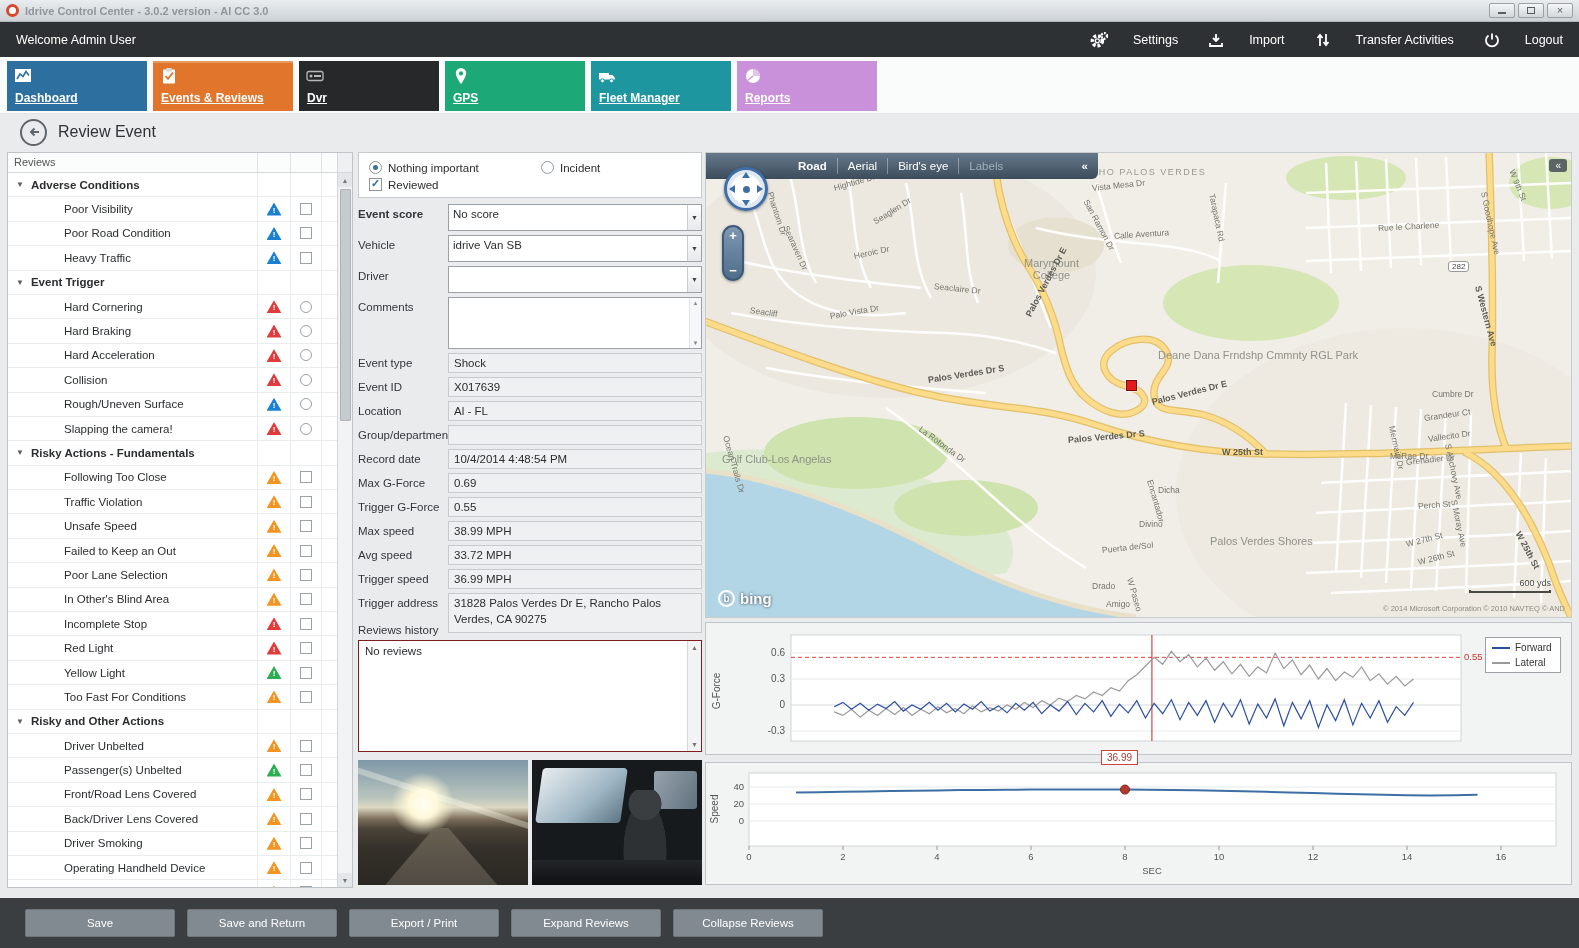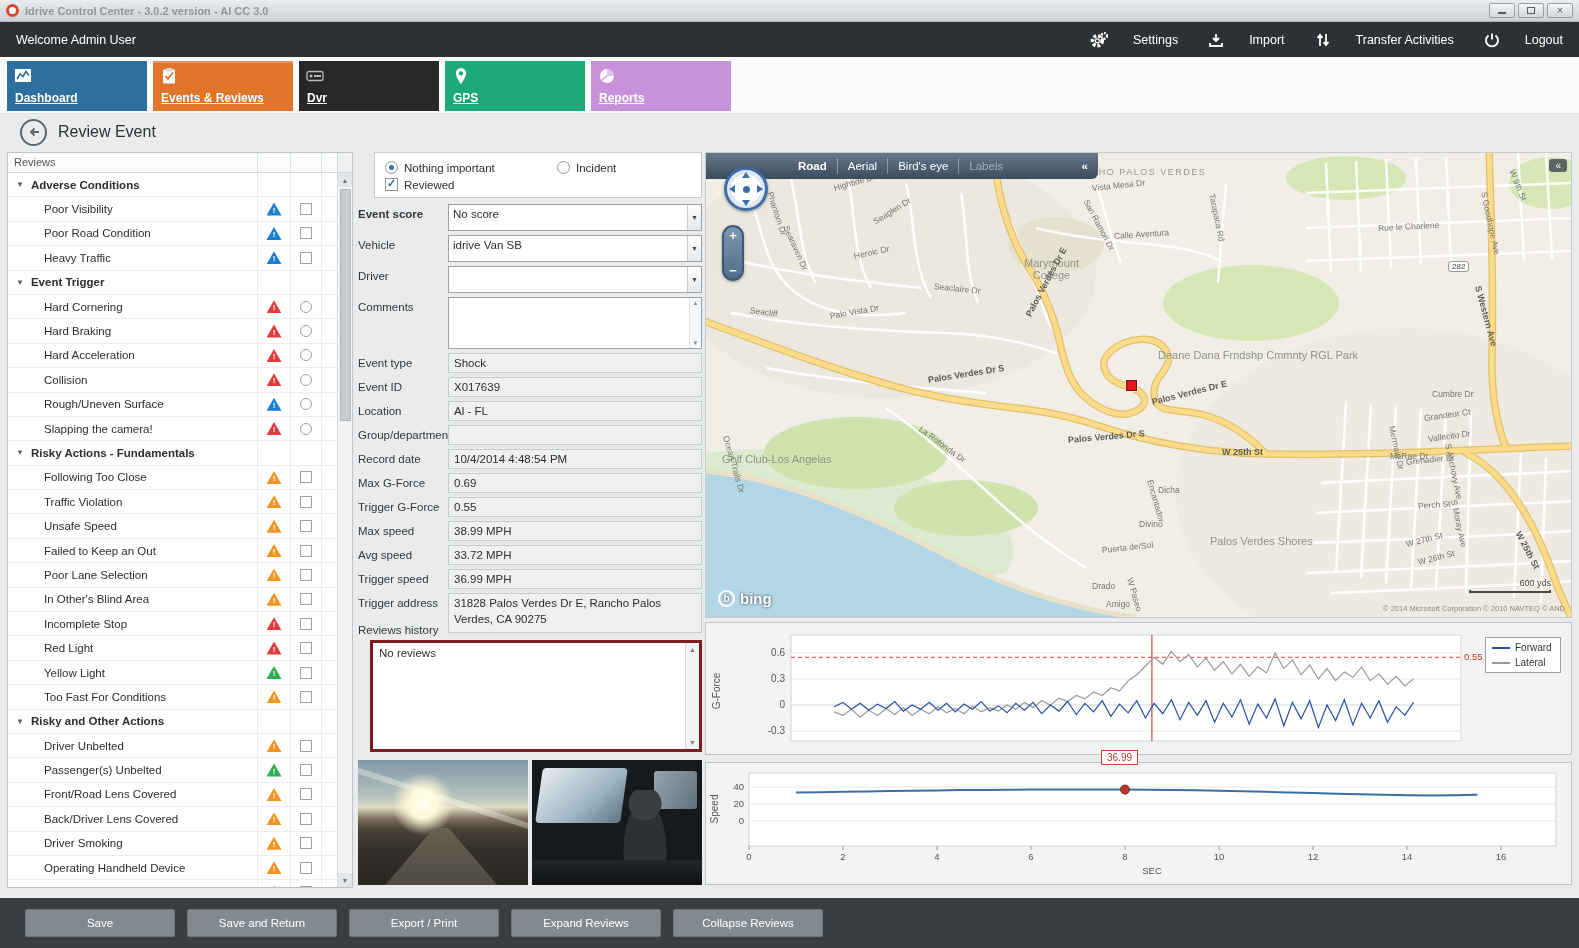--- a/index.html
+++ b/index.html
@@ -42,38 +42,38 @@
   .reviews-panel{position:absolute;left:7px;top:152px;width:346px;height:736px;background:#fff;
     border:1px solid #bfc4c8;overflow:hidden;}
   .rv-head{height:20px;border-bottom:1px solid #d4d8da;display:flex;background:#fbfcfc;font-size:11px;color:#555;}
   .rv-head .c-label{flex:1;padding:3px 0 0 6px;}
   .rv-head .c-icon{width:33px;border-left:1px solid #dfe2e4;}
   .rv-head .c-ctl{width:31px;border-left:1px solid #dfe2e4;}
   .rv-head .c-fill{width:16px;border-left:1px solid #dfe2e4;}
   .rv-head .c-sbh{width:15px;border-left:1px solid #d4d8da;background:#eef0f1;}
   .rv-body{position:absolute;top:20px;left:0;right:15px;bottom:0;overflow:hidden;}
   .rv-row{height:24.4px;display:flex;align-items:center;border-bottom:1px solid #eaedee;font-size:11.5px;}
-  .rv-row .cell-label{flex:1;padding-left:36px;display:flex;align-items:center;min-width:0;white-space:nowrap;overflow:hidden;}
+  .rv-row .cell-label{flex:1;padding-left:56px;display:flex;align-items:center;min-width:0;white-space:nowrap;overflow:hidden;}
   .rv-group .cell-label{padding-left:8px;font-weight:bold;}
   .caret{font-size:8px;color:#5a6065;margin-right:7px;}
   .cell-icon,.cell-ctl,.cell-fill{align-self:stretch;border-left:1px solid #eaedee;display:flex;align-items:center;justify-content:center;}
   .cell-icon{width:33px;} .cell-ctl{width:31px;} .cell-fill{width:16px;}
   .tri{width:15px;height:13px;clip-path:polygon(50% 0,100% 100%,0 100%);display:flex;align-items:flex-end;justify-content:center;
     color:#fff;font-size:8px;font-weight:bold;line-height:10px;}
   .cb{width:12px;height:12px;border:1px solid #9aa1a7;background:#fff;}
   .rb{width:12px;height:12px;border:1px solid #9aa1a7;background:#fff;border-radius:50%;}
   .rv-scroll{position:absolute;top:20px;right:0;bottom:0;width:15px;background:#f2f3f4;border-left:1px solid #d4d8da;
     display:flex;flex-direction:column;align-items:center;font-size:7px;color:#777;}
   .sb-arrow{height:14px;display:flex;align-items:center;justify-content:center;width:100%;background:#e4e7e9;}
   .sb-thumb{width:11px;height:232px;background:#c6cbcf;border:1px solid #aeb4b9;margin-top:2px;border-radius:1px;}
   .sb-spacer{flex:1;}
 
   
   .form-panel{position:absolute;left:358px;top:152px;width:344px;height:736px;}
-  .cls-box{position:absolute;left:16px;top:0;right:0;height:46px;background:#fff;border:1px solid #c6cbce;padding:6px 10px;font-size:11.5px;}
+  .cls-box{position:absolute;left:0;top:0;right:0;height:46px;background:#fff;border:1px solid #c6cbce;padding:6px 10px;font-size:11.5px;}
   .cls-row{display:flex;align-items:center;height:17px;}
   .cls-itm{display:flex;align-items:center;gap:6px;}
   .cls-itm.w1{width:172px;}
   .radio{width:13px;height:13px;border-radius:50%;border:1px solid #8d959b;background:#fff;position:relative;flex:none;}
   .radio.sel::after{content:"";position:absolute;left:3px;top:3px;right:3px;bottom:3px;border-radius:50%;background:#3a6ea5;}
   .check{width:13px;height:13px;border:1px solid #8d959b;background:#fff;display:flex;align-items:center;justify-content:center;
     font-size:11px;color:#2d6da3;font-weight:bold;flex:none;}
   .check.checked::after{content:"✓";margin-top:-2px;}
   .frm-rows{position:absolute;left:0;right:0;top:52px;}
   .frm-row{display:flex;margin-bottom:4px;}
@@ -82,21 +82,21 @@
   .frm-select{flex:1;height:27px;background:#fff;border:1px solid #9aa1a7;display:flex;align-items:stretch;}
   .sel-val{flex:1;padding:3px 4px 0;font-size:11.5px;white-space:nowrap;overflow:hidden;}
   .sel-btn{width:14px;border-left:1px solid #c8cdd1;display:flex;align-items:center;justify-content:center;font-size:7px;color:#444;
     background:linear-gradient(#fefefe,#e6e8ea);}
   .frm-readonly{flex:1;height:20px;background:#eef0f1;border:1px solid #c6cbce;font-size:11.5px;padding:3px 5px 0;white-space:nowrap;overflow:hidden;}
   .frm-readonly.multi{height:40px;white-space:normal;line-height:1.35;padding-top:2px;}
   .frm-textarea{flex:1;height:52px;background:#fff;border:1px solid #9aa1a7;position:relative;}
   .ta-sb{position:absolute;right:0;top:0;bottom:0;width:12px;border-left:1px solid #e0e3e5;display:flex;flex-direction:column;
     justify-content:space-between;align-items:center;font-size:6px;color:#888;padding:2px 0;background:#f6f7f8;}
   .rh-label{position:absolute;left:0;top:472px;font-size:11.5px;color:#33373a;}
-  .rh-box{position:absolute;left:0;right:0;top:488px;height:112px;background:#fff;border:3px solid #7f1d1d;margin-left:12px;}
+  .rh-box{position:absolute;left:0;right:0;top:488px;height:112px;background:#fff;border:1px solid #7f1d1d;}
   .rh-content{padding:4px 6px;font-size:11.5px;}
   .rh-sb{position:absolute;right:0;top:0;bottom:0;width:14px;border-left:1px solid #d4d8da;background:#f2f3f4;
     display:flex;flex-direction:column;justify-content:space-between;align-items:center;font-size:7px;color:#777;}
   .rh-sb span{height:13px;display:flex;align-items:center;}
   .thumbs{position:absolute;left:0;top:608px;width:344px;height:125px;display:flex;gap:4px;}
   .thumb{width:170px;height:125px;position:relative;overflow:hidden;flex:none;}
   .thumb-road{background:linear-gradient(180deg,#7f98a8 0%,#b9c4bd 30%,#ddd8c2 38%,#7d705c 47%,#4b4438 55%,#35302a 70%,#2a2722 100%);}
   .thumb-road .sun{position:absolute;left:20%;top:10%;width:62px;height:62px;border-radius:50%;
     background:radial-gradient(circle,#fffef4 0%,#fff8d8 32%,rgba(255,248,216,.28) 60%,transparent 72%);}
   .thumb-road .glare{position:absolute;left:-10%;top:30%;width:130%;height:6px;background:rgba(255,255,240,.35);transform:rotate(18deg);}
@@ -250,20 +250,29 @@
           <rect x="8" y="8" width="7" height="2" fill="#b8b8b8"></rect>
         </svg></span>
       <span class="lbl">Dvr</span>
     </div>
     <div class="navtab" style="background: rgb(29, 168, 120); --tabcol: #1da878;">
       <span class="ic"><svg viewBox="0 0 18 18" width="18" height="18">
           <path d="M9 1a5.2 5.2 0 0 0-5.2 5.2C3.8 10 9 17 9 17s5.2-7 5.2-10.8A5.2 5.2 0 0 0 9 1z" fill="#fff"></path>
           <circle cx="9" cy="6.4" r="2.1" fill="var(--tabcol)"></circle>
         </svg></span>
       <span class="lbl">GPS</span>
+    </div>
+    <div class="navtab" style="background: rgb(30, 150, 160); --tabcol: #1e96a0;">
+      <span class="ic"><svg viewBox="0 0 18 18" width="18" height="18">
+          <rect x="1" y="6" width="10" height="6.5" fill="#fff"></rect>
+          <path d="M11 8h3.5l2.5 3v1.5h-6z" fill="#fff"></path>
+          <circle cx="4.5" cy="13.8" r="1.9" fill="#fff" stroke="var(--tabcol)" stroke-width="1"></circle>
+          <circle cx="13.5" cy="13.8" r="1.9" fill="#fff" stroke="var(--tabcol)" stroke-width="1"></circle>
+        </svg></span>
+      <span class="lbl">Fleet Manager</span>
     </div>
     <div class="navtab" style="background: rgb(200, 145, 218); --tabcol: #c891da;">
       <span class="ic"><svg viewBox="0 0 18 18" width="18" height="18">
           <circle cx="9" cy="9" r="7" fill="#fff"></circle>
           <path d="M9 9V2a7 7 0 0 1 7 7z" fill="var(--tabcol)" opacity="0.55"></path>
           <path d="M9 9L3.6 13.4" stroke="var(--tabcol)" stroke-width="1.2"></path>
         </svg></span>
       <span class="lbl">Reports</span>
     </div>
   </div>

